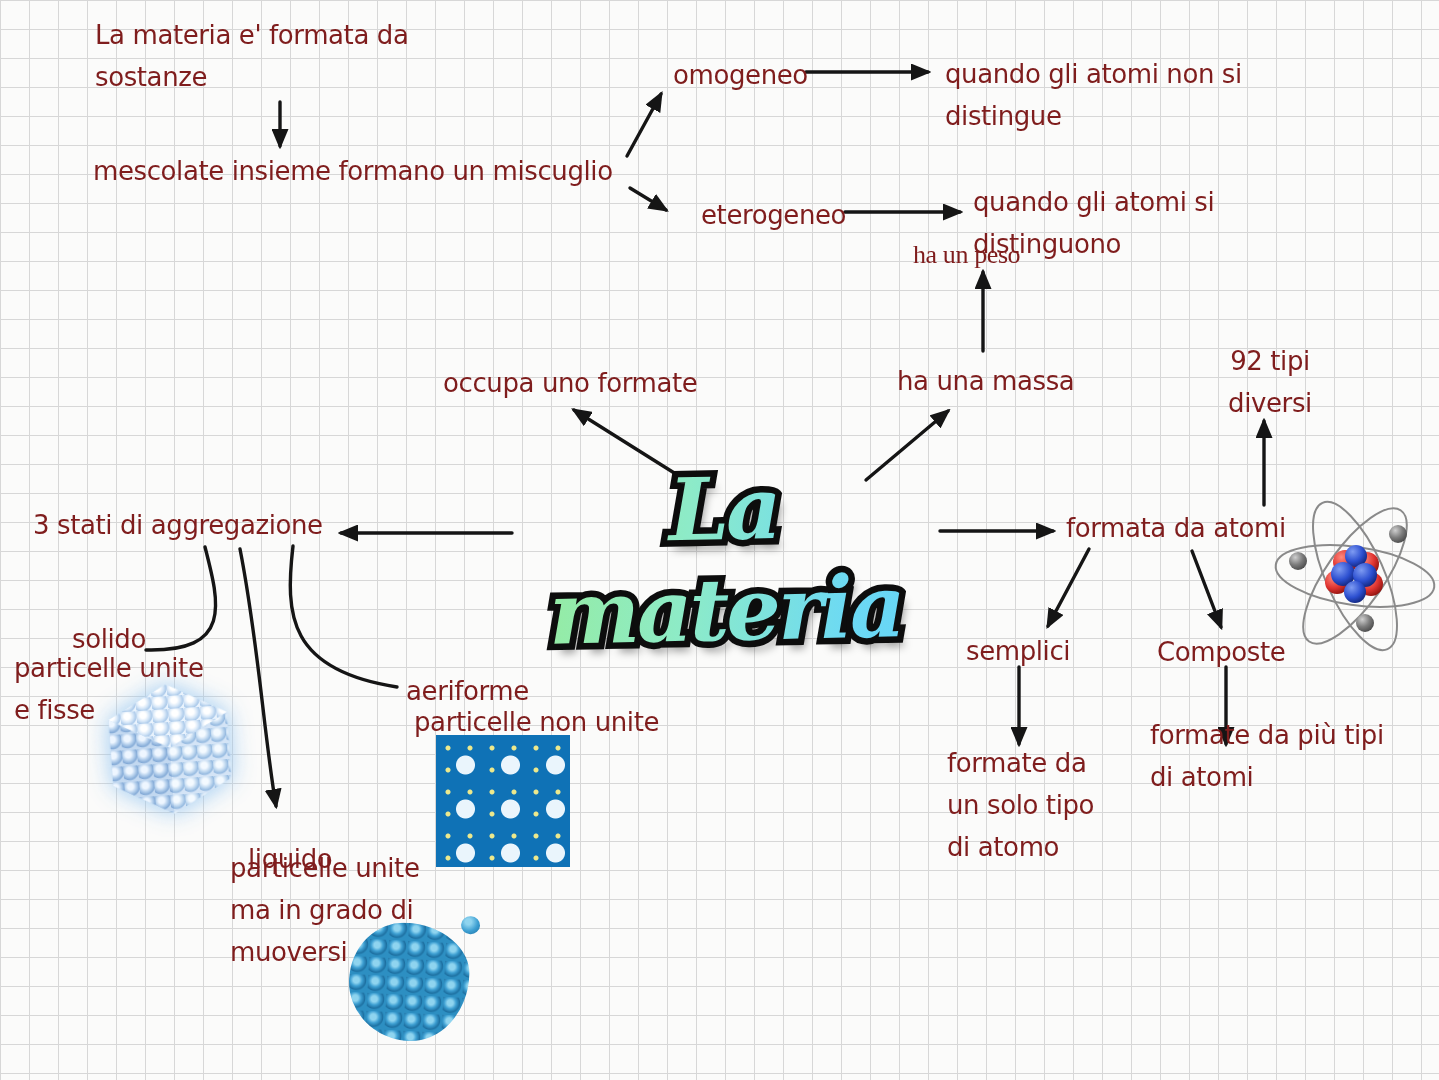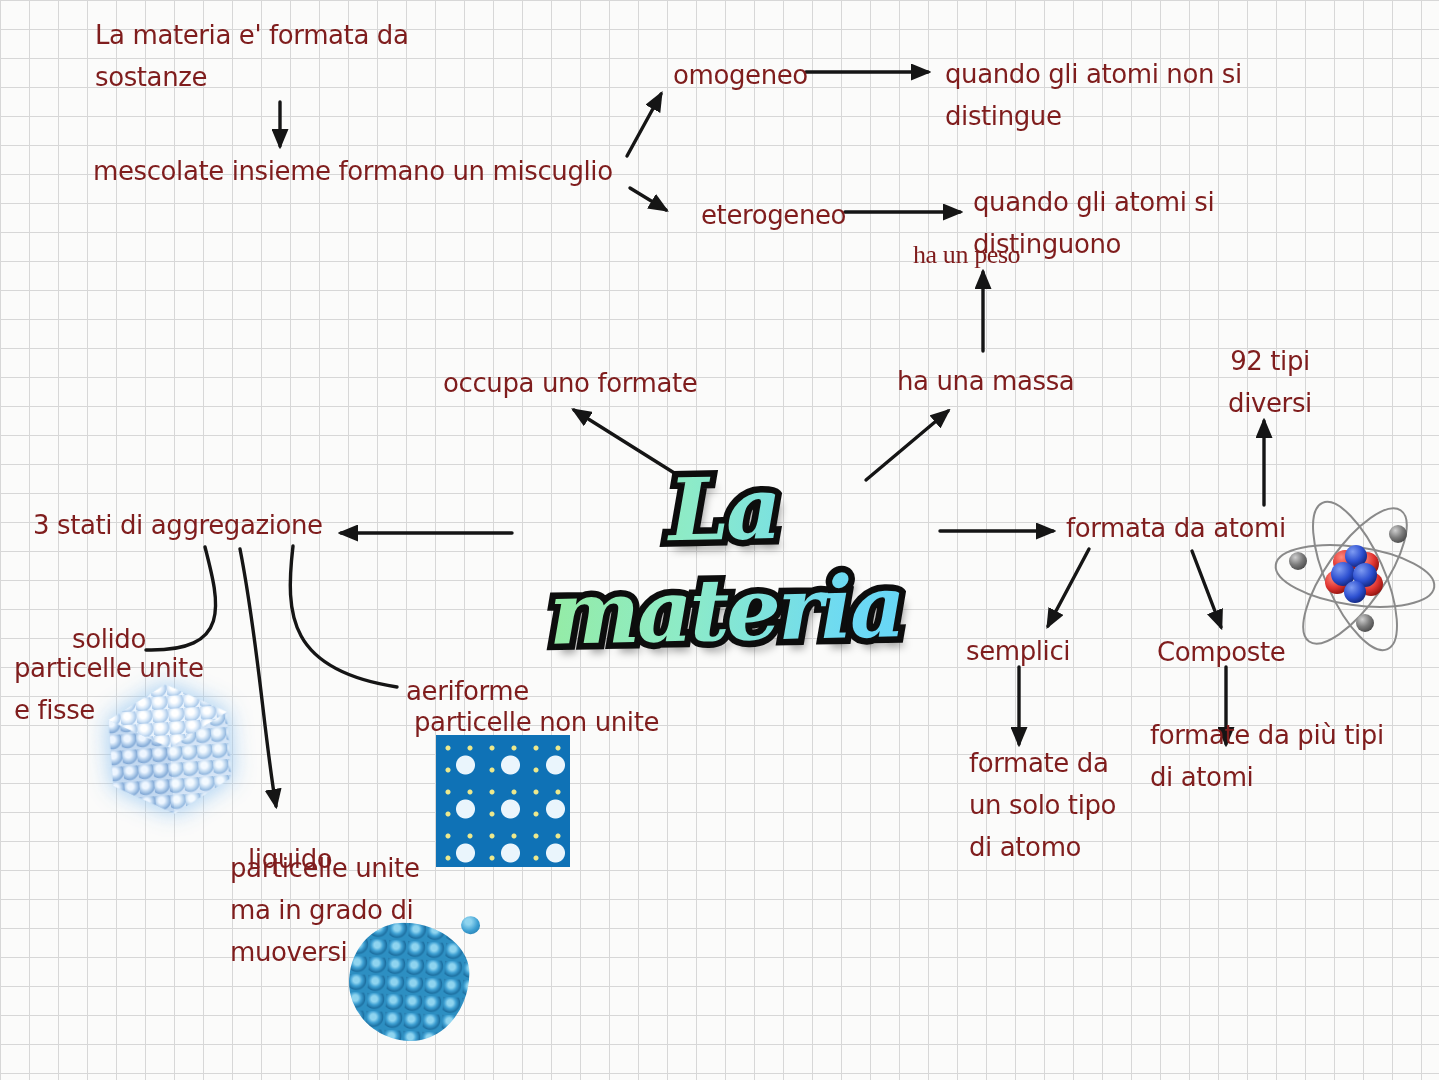--- a/index.html
+++ b/index.html
@@ -133,21 +133,21 @@
 distinguono</div>
 <div class="node" style="left:913px;top:234px;font-family:Liberation Serif, serif;">ha un peso</div>
 <div class="node" style="left:443px;top:362px;">occupa uno formate</div>
 <div class="node" style="left:897px;top:360px;">ha una massa</div>
 <div class="node center" style="left:1198px;top:340px;width:144px;">92 tipi
 diversi</div>
 <div class="node" style="left:33px;top:504px;">3 stati di aggregazione</div>
 <div class="node" style="left:1066px;top:507px;">formata da atomi</div>
 <div class="node" style="left:966px;top:630px;">semplici</div>
 <div class="node" style="left:1157px;top:631px;">Composte</div>
-<div class="node" style="left:947px;top:742px;margin-left:22px;">formate da
+<div class="node" style="left:947px;top:742px;">formate da
 un solo tipo
 di atomo</div>
 <div class="node" style="left:1150px;top:714px;">formate da più tipi
 di atomi</div>
 <div class="node" style="left:72px;top:618px;">solido</div>
 <div class="node" style="left:14px;top:647px;">particelle unite
 e fisse</div>
 <div class="node" style="left:248px;top:838px;">liquido</div>
 <div class="node" style="left:230px;top:847px;">particelle unite
 ma in grado di

